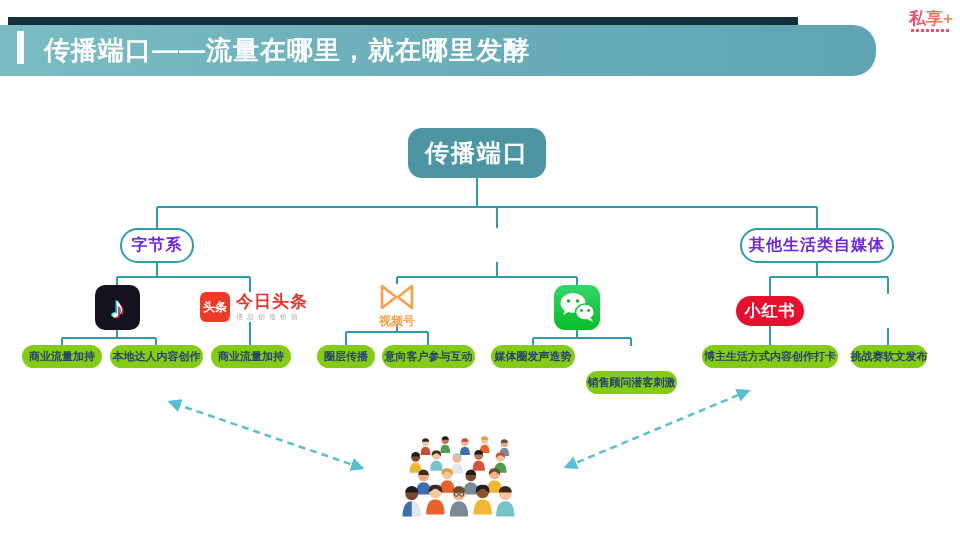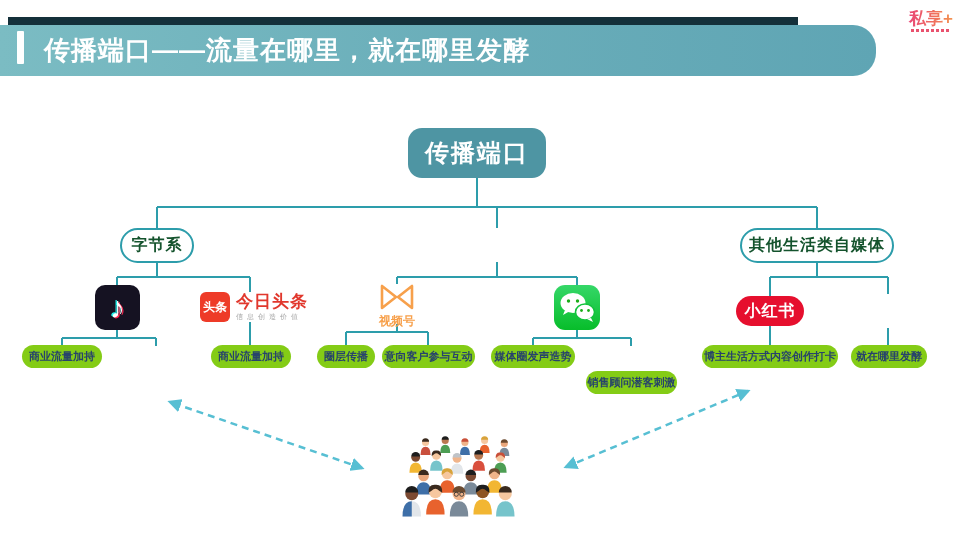--- a/index.html
+++ b/index.html
@@ -21,21 +21,21 @@
              -webkit-background-clip:text;background-clip:text;color:transparent;}
   .logo-tagline{margin:1px auto 0;width:40px;height:3px;
              background:repeating-linear-gradient(90deg,#e9526e 0 3px,transparent 3px 5px);}
 
   
   .root-node{position:absolute;left:408px;top:128px;width:138px;height:50px;background:#4e95a3;
              border-radius:14px;display:flex;align-items:center;justify-content:center;
              color:#fff;font-size:24px;font-weight:bold;letter-spacing:2px;}
   .branch{position:absolute;top:228px;height:35px;background:#fff;border:2px solid #2d9dab;
           border-radius:18px;box-sizing:border-box;display:flex;align-items:center;justify-content:center;
-          font-size:16px;font-weight:bold;color:#14532d;letter-spacing:1px;white-space:nowrap;}
+          font-size:16px;font-weight:bold;color:#6d28d9;letter-spacing:1px;white-space:nowrap;}
   .leaf{position:absolute;top:345px;height:23px;background:#84cc16;border-radius:12px;
         display:flex;align-items:center;justify-content:center;
         font-size:11px;font-weight:bold;color:#27436b;white-space:nowrap;}
 
   
   .douyin{position:absolute;left:95px;top:285px;width:45px;height:45px;background:#151222;
           border-radius:10px;}
   .douyin span{position:absolute;left:0;top:0;width:45px;height:45px;display:flex;align-items:center;
           justify-content:center;font-size:30px;font-weight:bold;}
   .douyin .n-cyan{color:#25f4ee;transform:translate(-1.5px,-1px);}
@@ -153,27 +153,28 @@
         <circle cx="27.5" cy="25.5" r="1.4" fill="#1aad19"></circle>
         <circle cx="34.5" cy="25.5" r="1.4" fill="#1aad19"></circle>
       </g>
     </svg>
   </div>
 
   <div class="xiaohongshu">小红书</div>
 
 
   <div class="leaf" style="left:22px;width:80px;">商业流量加持</div>
+  <div class="leaf" style="left:110px;width:93px;">本地达人内容创作</div>
   <div class="leaf" style="left:211px;width:80px;">商业流量加持</div>
   <div class="leaf" style="left:317px;width:58px;">圈层传播</div>
   <div class="leaf" style="left:382px;width:93px;">意向客户参与互动</div>
   <div class="leaf" style="left:491px;width:84px;">媒体圈发声造势</div>
   <div class="leaf" style="left:586px;width:91px;margin-top:26px;">销售顾问潜客刺激</div>
   <div class="leaf" style="left:702px;width:136px;">博主生活方式内容创作打卡</div>
-  <div class="leaf" style="left:851px;width:76px;">就在哪里发酵</div>
+  <div class="leaf" style="left:851px;width:76px;">挑战赛软文发布</div>
 
   <svg class="crowd" width="128" height="92" viewBox="0 0 130 92">
 
     <g transform="translate(30,12) scale(0.6)">
         <path d="M-8.5,21 Q-8.5,7 0,7 Q8.5,7 8.5,21 Z" fill="#c94f3d"></path>
         <circle cx="0" cy="0" r="6" fill="#f6c79f"></circle>
         <path d="M-6,-1.2 A6,6 0 0 1 6,-1.2 Z" fill="#3a2a1e"></path>
       </g>
     <g transform="translate(50,10) scale(0.6)">
         <path d="M-8.5,21 Q-8.5,7 0,7 Q8.5,7 8.5,21 Z" fill="#4d9e54"></path>

